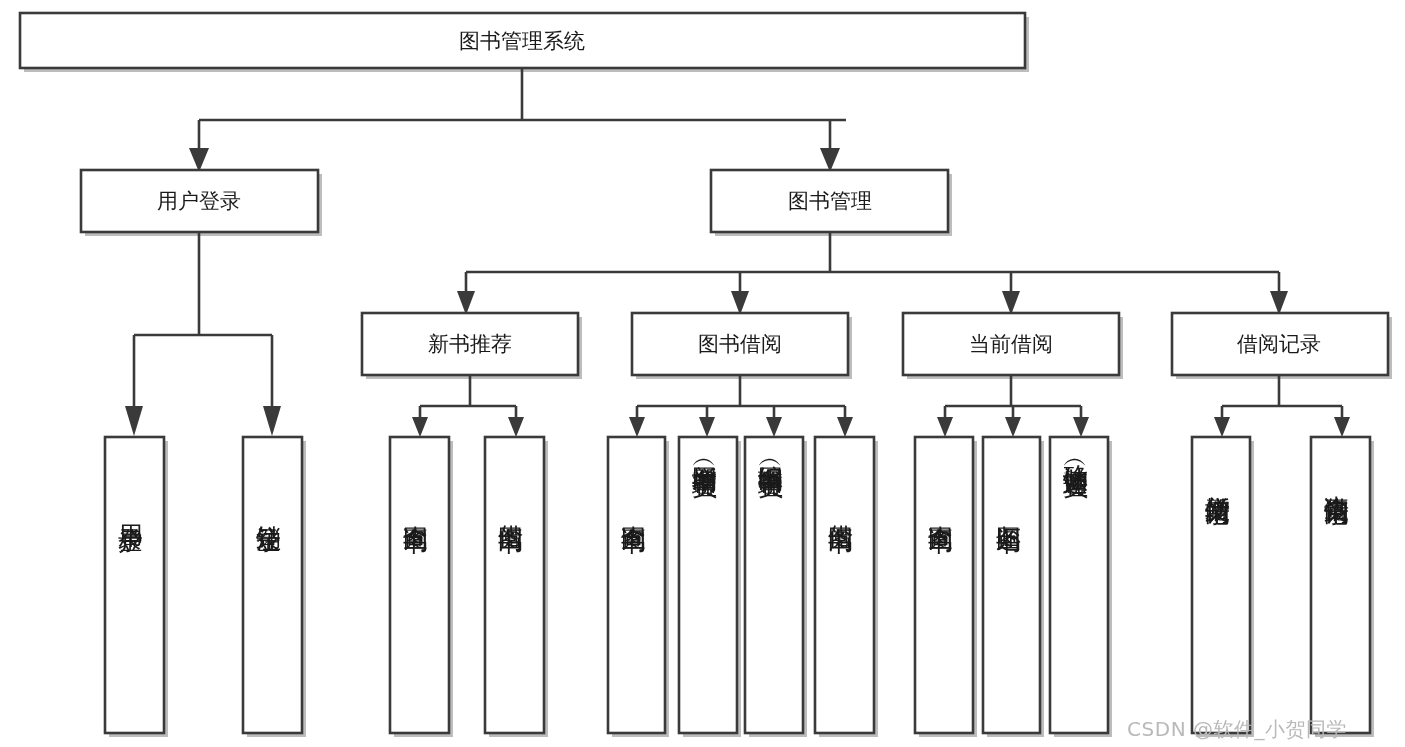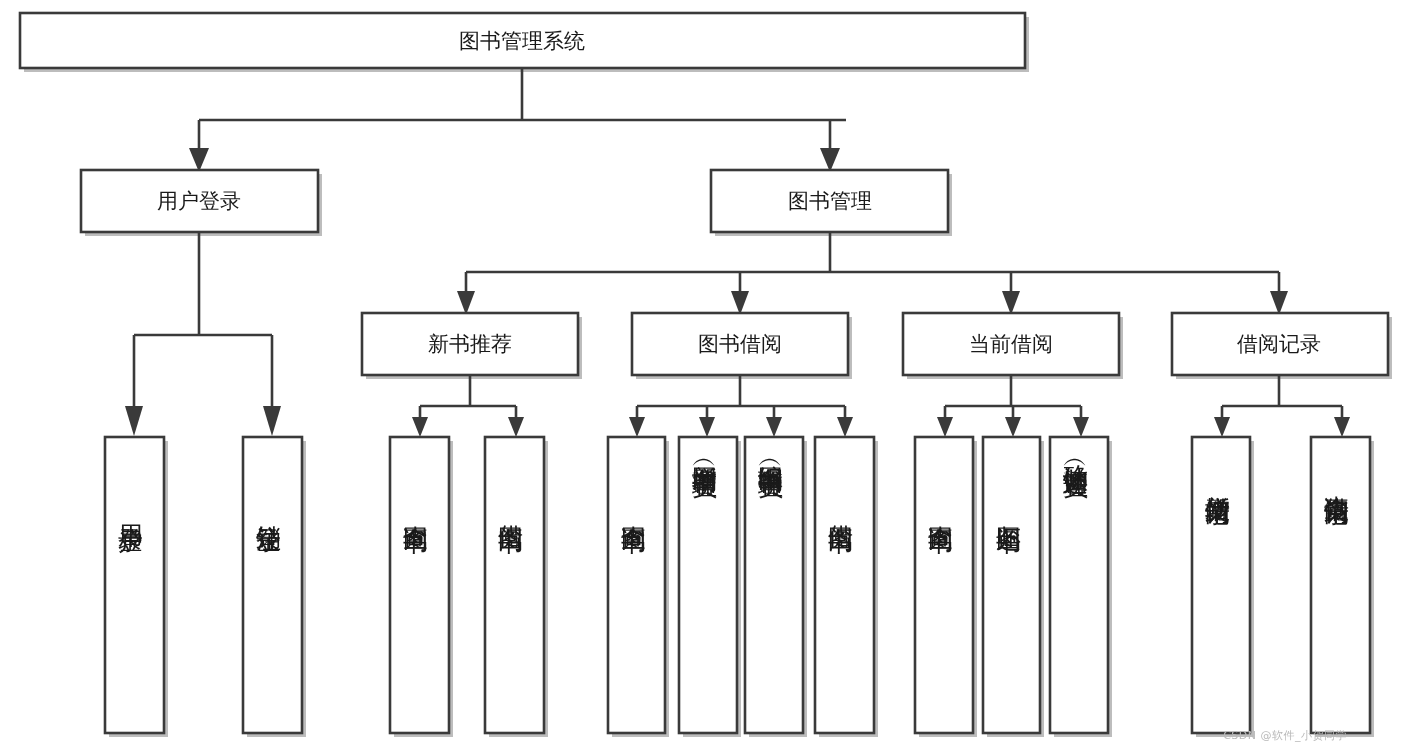--- a/index.html
+++ b/index.html
@@ -62,21 +62,21 @@
     letter-spacing: 1.5px;
     color: #1a1a1a;
     white-space: nowrap;
     pointer-events: none;
   }
   .watermark {
     position: absolute;
     right: 8px;
     bottom: 4px;
     font-family: "DejaVu Sans", "Liberation Sans", sans-serif;
-    font-size: 11px;
+    font-size: 20px;
     color: #b9b9b9;
     letter-spacing: 0.5px;
     white-space: nowrap;
   }
 </style>
 </head>
 <body>
 
 <div id="diagram-root">
 

